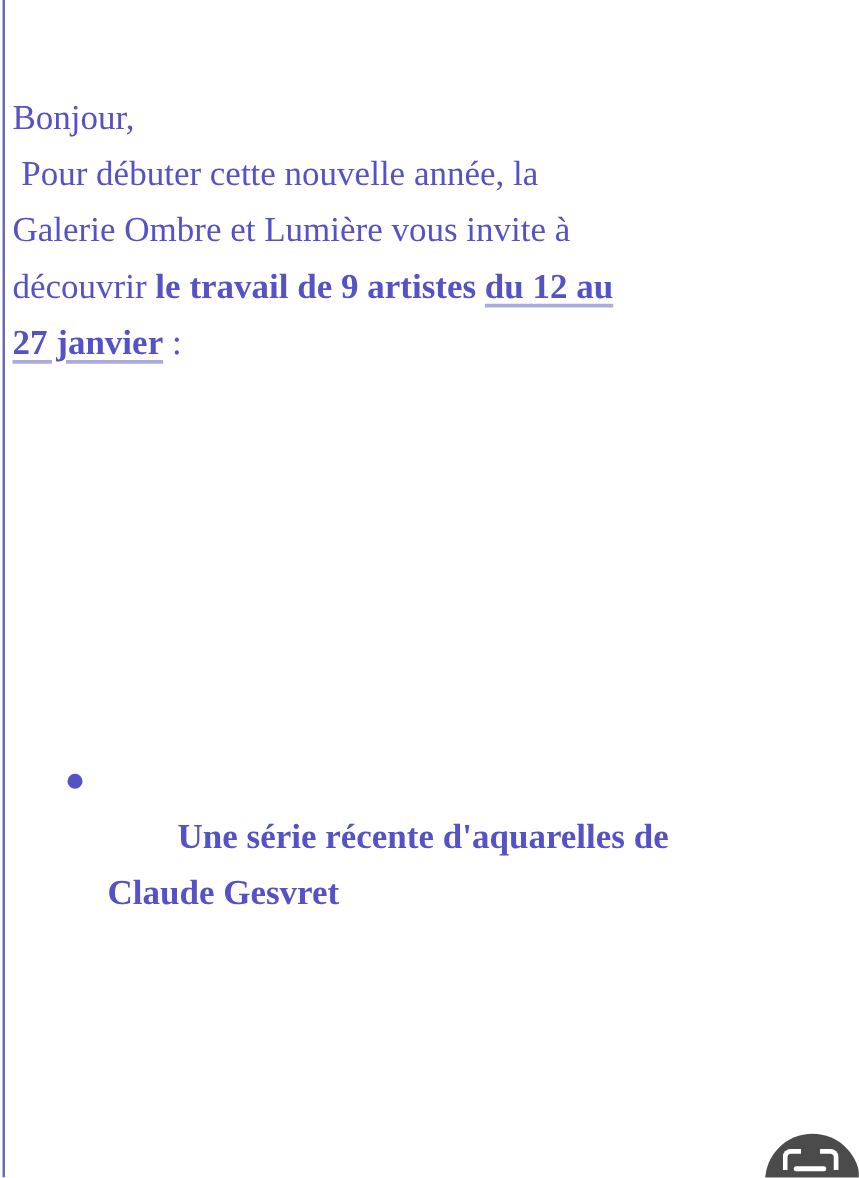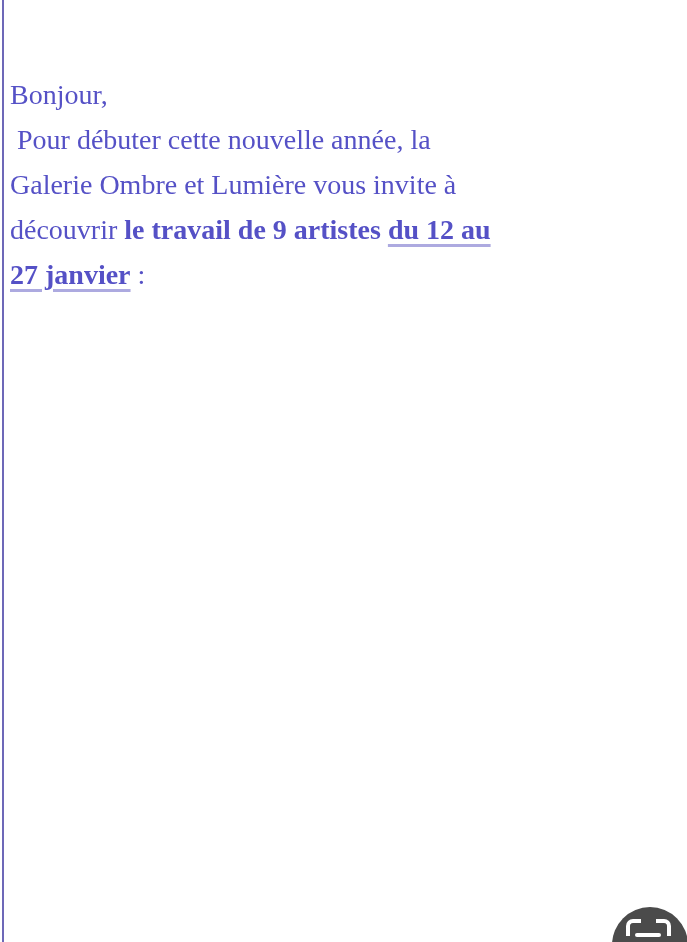--- a/index.html
+++ b/index.html
@@ -111,20 +111,26 @@
 <div class="viewport">
   <div class="accent-line"></div>
 
   <div class="content">
     <div class="para intro"><span class="run run-regular">Bonjour,
  Pour débuter cette nouvelle année, la
 Galerie Ombre et Lumière vous invite à
 découvrir </span><span class="run run-bold">le travail de 9 artistes </span><span class="run run-bold-underline">du 12 au
 27 janvier</span><span class="run run-regular"> :</span></div>
 
+    <ul class="bullets">
+      <li>
+        <span class="bullet-dot"></span><span><span class="run run-bold">Une série récente d'aquarelles de
+Claude Gesvret</span></span>
+      </li>
+    </ul>
 
     
   </div>
 
   <button class="fab">
     <span class="fab-frame">
       <span class="fab-corner-l"></span>
       <span class="fab-corner-r"></span>
       <span class="fab-bar"></span>
     </span>

